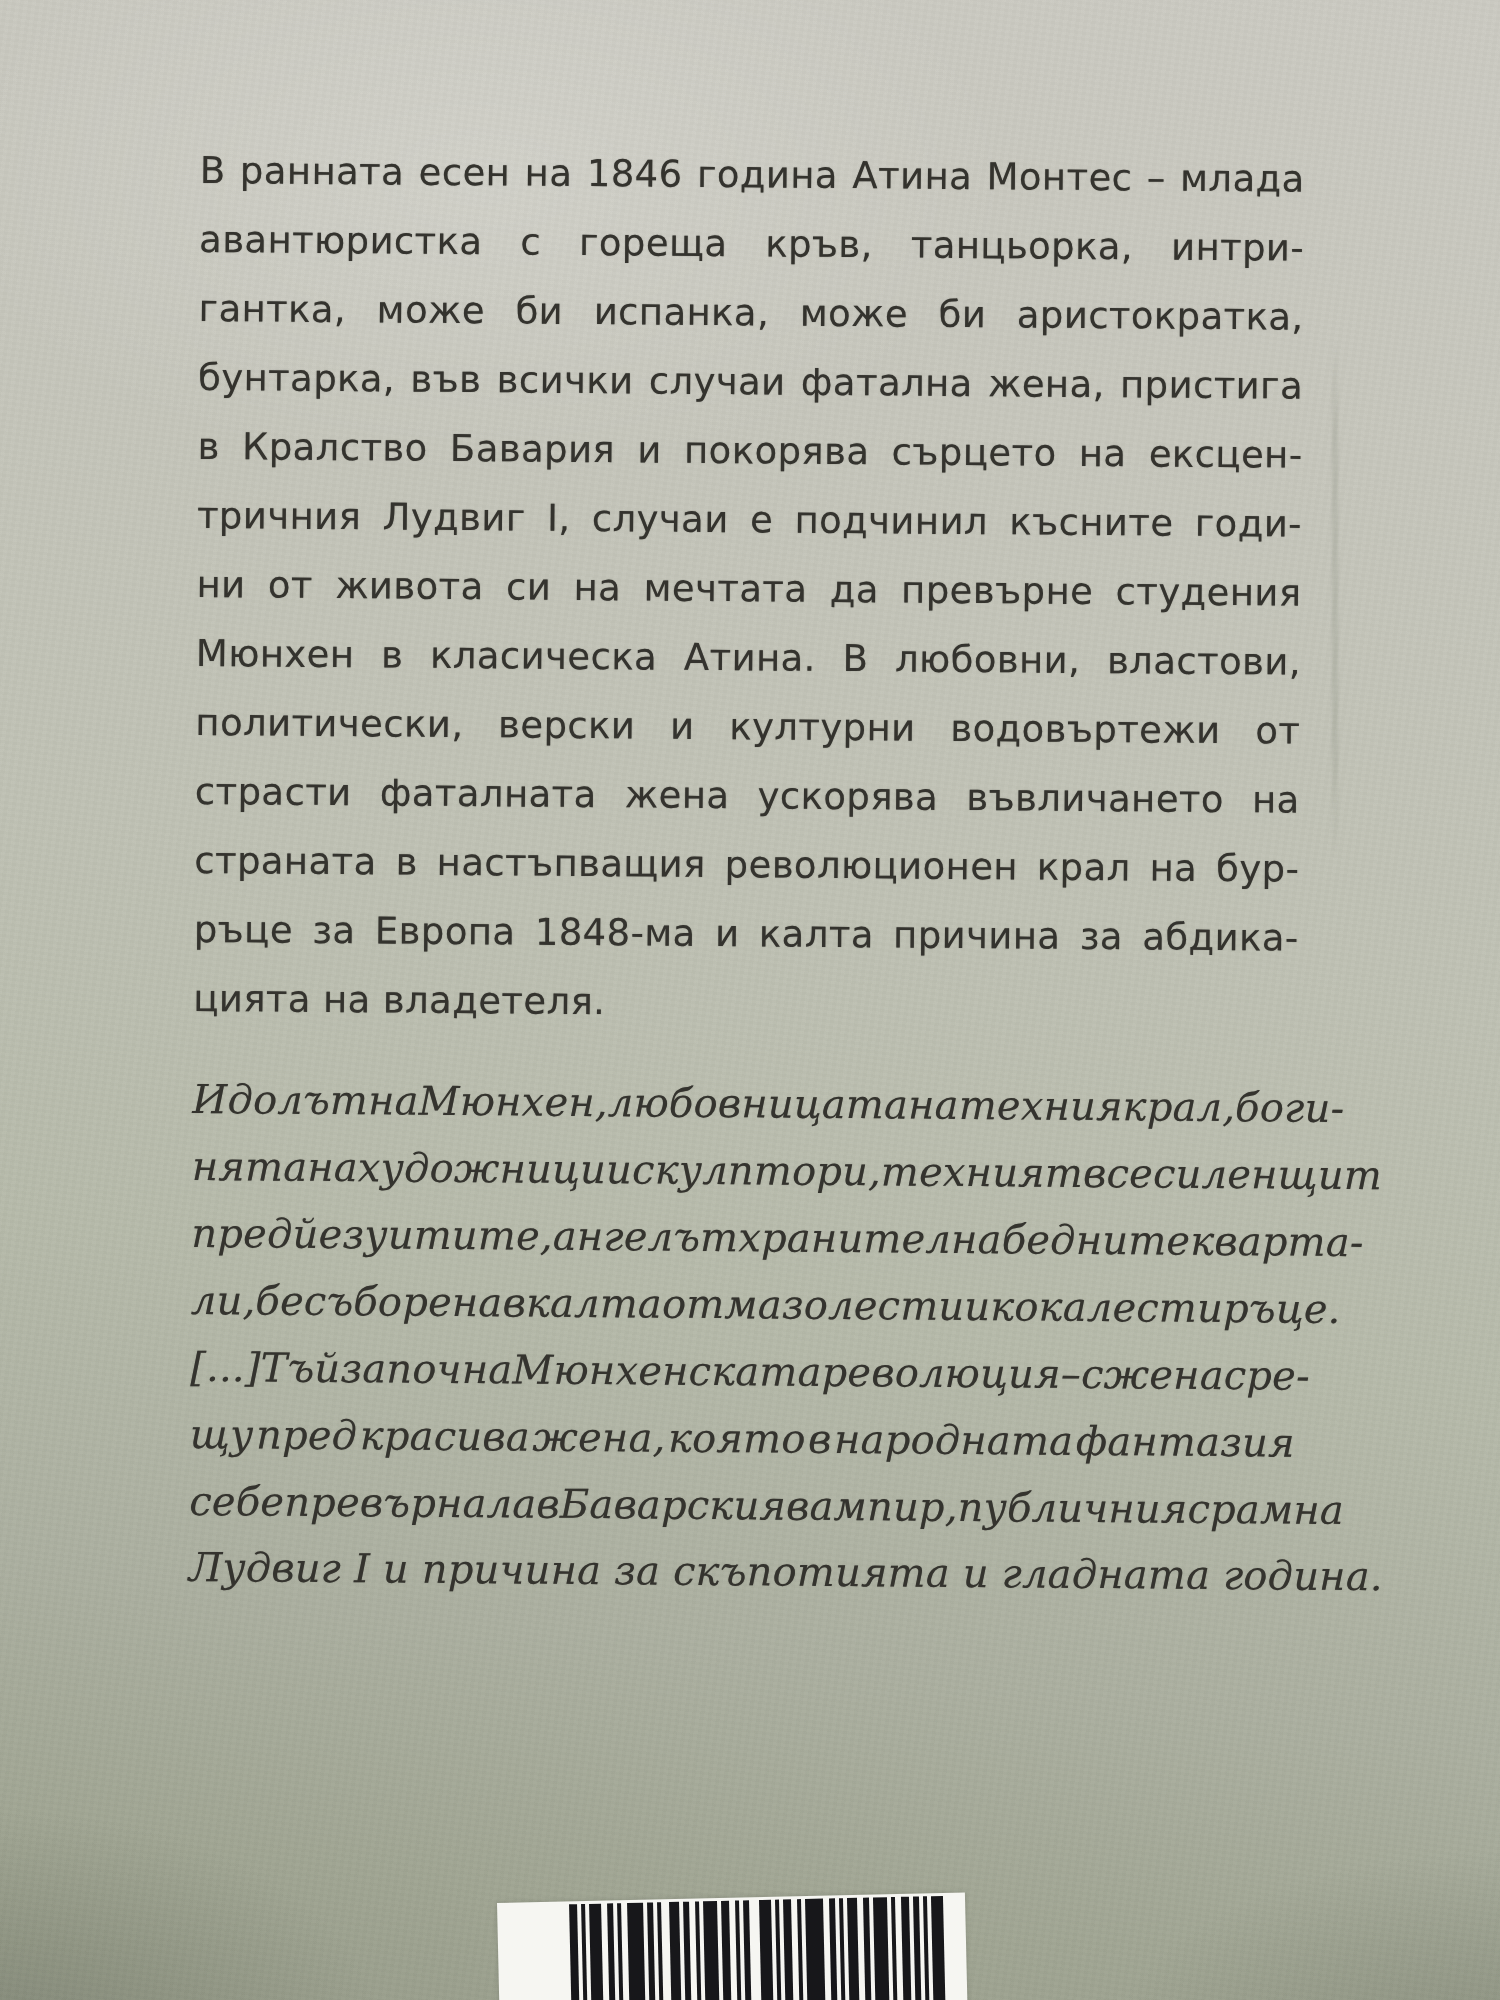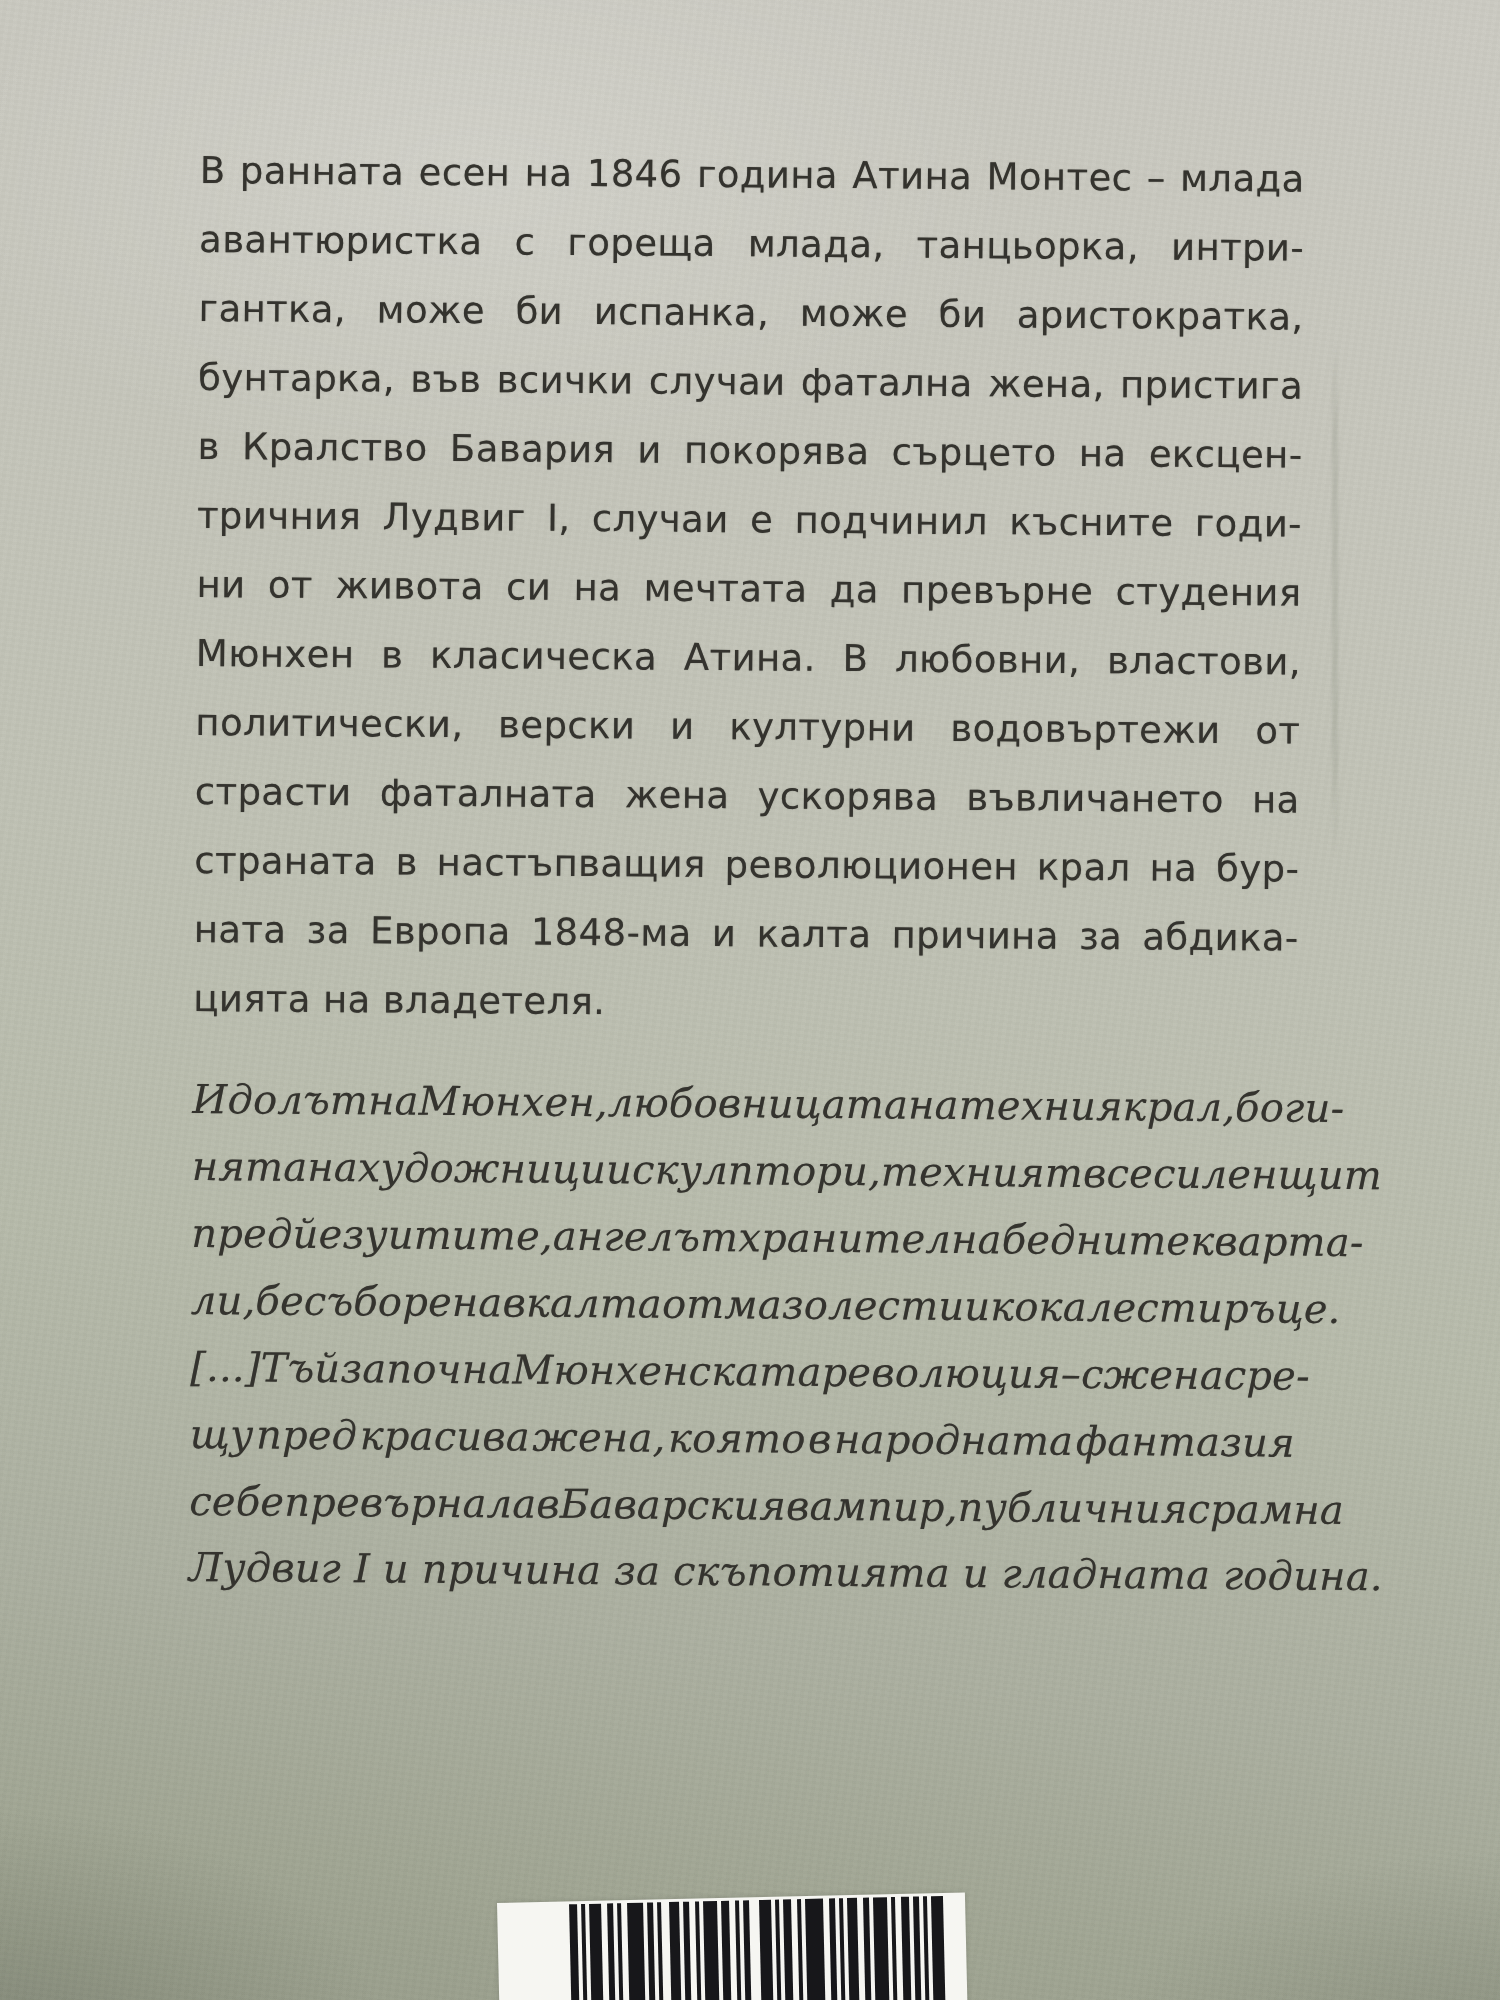--- a/index.html
+++ b/index.html
@@ -74,21 +74,21 @@
           <span>година</span>
           <span>Атина</span>
           <span>Монтес</span>
           <span>–</span>
           <span>млада</span>
         </div>
         <div class="line">
           <span>авантюристка</span>
           <span>с</span>
           <span>гореща</span>
-          <span>млада,</span>
+          <span>кръв,</span>
           <span>танцьорка,</span>
           <span>интри-</span>
         </div>
         <div class="line">
           <span>гантка,</span>
           <span>може</span>
           <span>би</span>
           <span>испанка,</span>
           <span>може</span>
           <span>би</span>
@@ -162,21 +162,21 @@
         <div class="line">
           <span>страната</span>
           <span>в</span>
           <span>настъпващия</span>
           <span>революционен</span>
           <span>крал</span>
           <span>на</span>
           <span>бур-</span>
         </div>
         <div class="line">
-          <span>ната</span>
+          <span>ръце</span>
           <span>за</span>
           <span>Европа</span>
           <span>1848-ма</span>
           <span>и</span>
           <span>калта</span>
           <span>причина</span>
           <span>за</span>
           <span>абдика-</span>
         </div>
         <div class="line last">цията на владетеля.</div>

